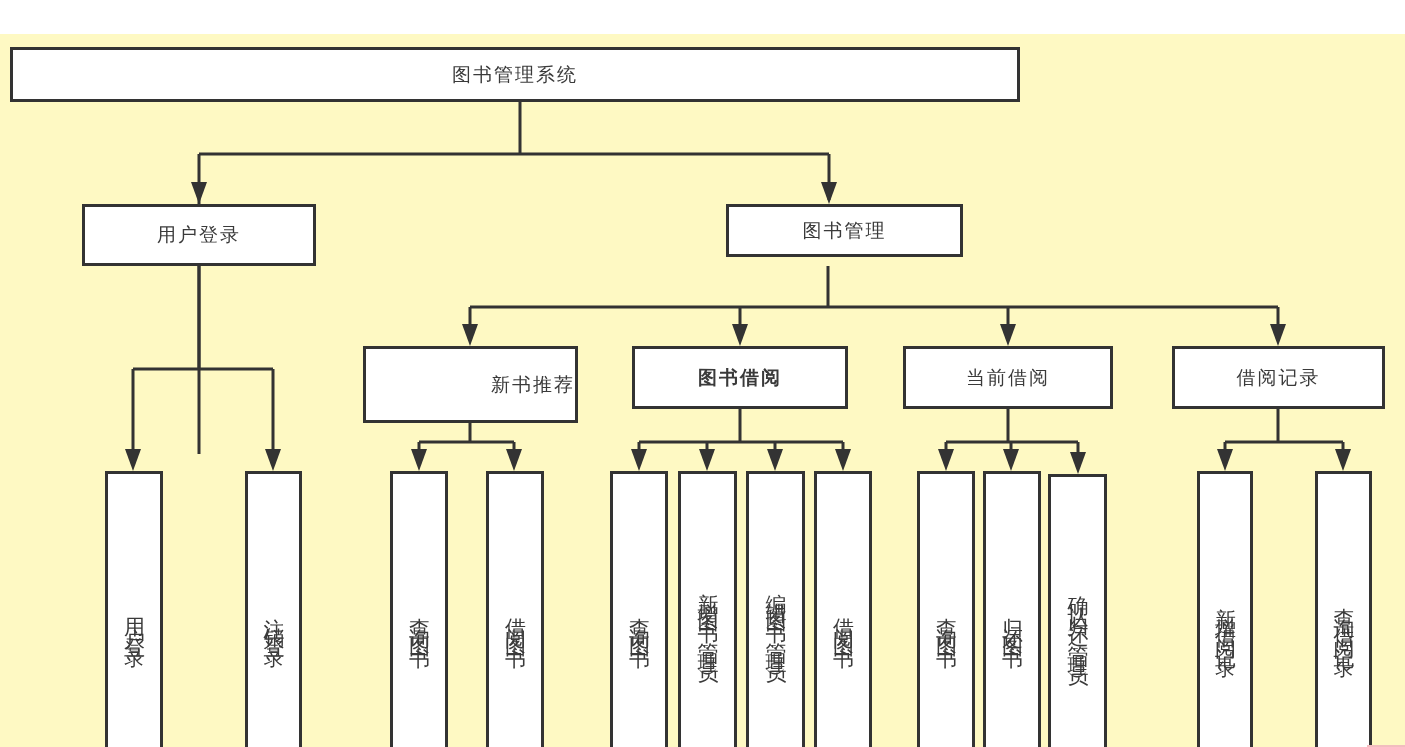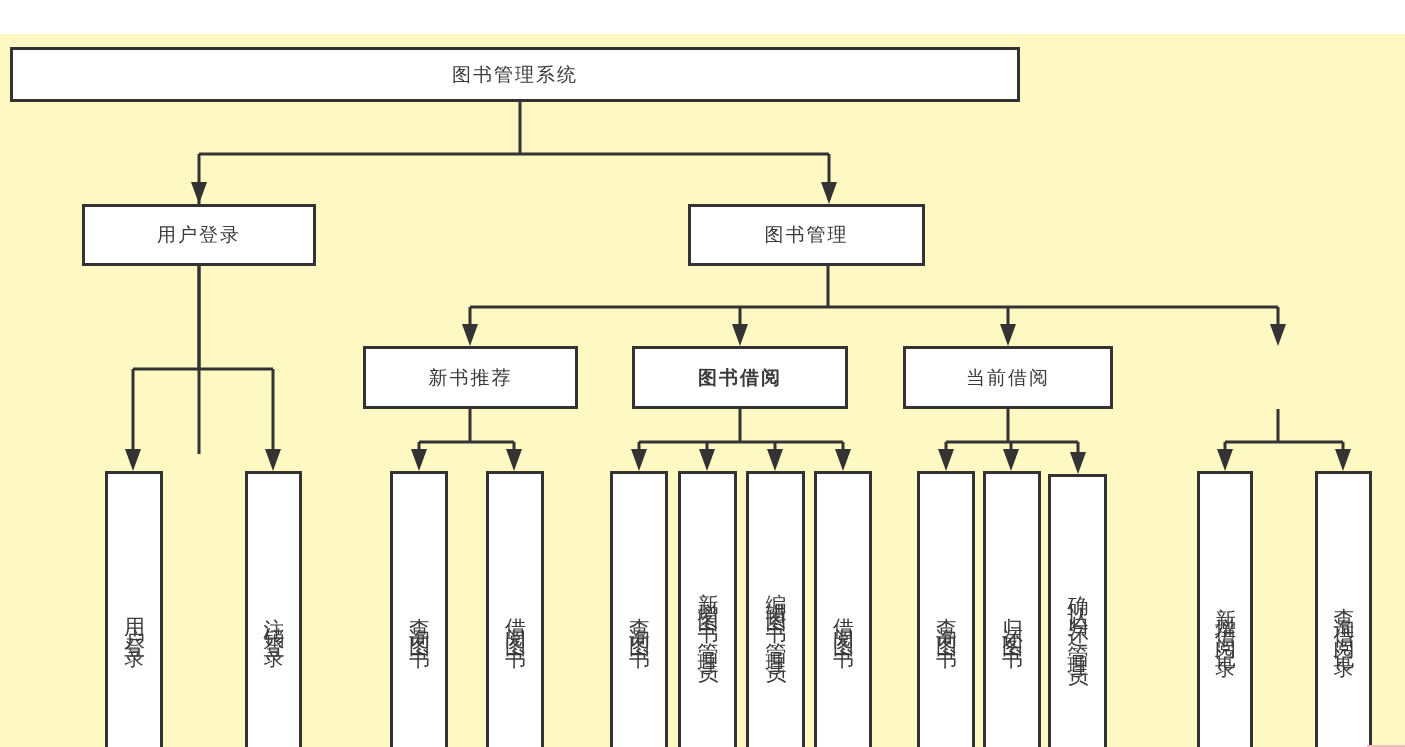--- a/index.html
+++ b/index.html
@@ -63,32 +63,35 @@
     </g>
   </svg>
 
   <div class="box" style="left:10px;top:13px;width:1010px;height:55px;">
     <span class="lbl">图书管理系统</span>
   </div>
 
   <div class="box" style="left:82px;top:170px;width:234px;height:62px;">
     <span class="lbl">用户登录</span>
   </div>
-  <div class="box" style="left:688px;top:170px;width:237px;height:62px;text-align:right;">
+  <div class="box" style="left:726px;top:170px;width:237px;height:53px;text-align:right;">
     <span class="lbl">图书管理</span>
   </div>
 
-  <div class="box" style="left:363px;top:312px;width:215px;height:63px;">
+  <div class="box" style="left:363px;top:312px;width:215px;height:77px;justify-content:flex-end;">
     <span class="lbl">新书推荐</span>
   </div>
   <div class="box" style="left:632px;top:312px;width:216px;height:63px;font-weight:bold;">
     <span class="lbl">图书借阅</span>
   </div>
   <div class="box" style="left:903px;top:312px;width:210px;height:63px;text-align:center;">
     <span class="lbl">当前借阅</span>
+  </div>
+  <div class="box" style="left:1172px;top:312px;width:213px;height:63px;">
+    <span class="lbl">借阅记录</span>
   </div>
 
   <div class="box vbox" style="left:105px;top:437px;width:58px;height:300px;">
     <span class="lbl">用户登录</span>
   </div>
   <div class="box vbox" style="left:245px;top:437px;width:57px;height:300px;">
     <span class="lbl">注销登录</span>
   </div>
 
   <div class="box vbox" style="left:390px;top:437px;width:58px;height:300px;">

